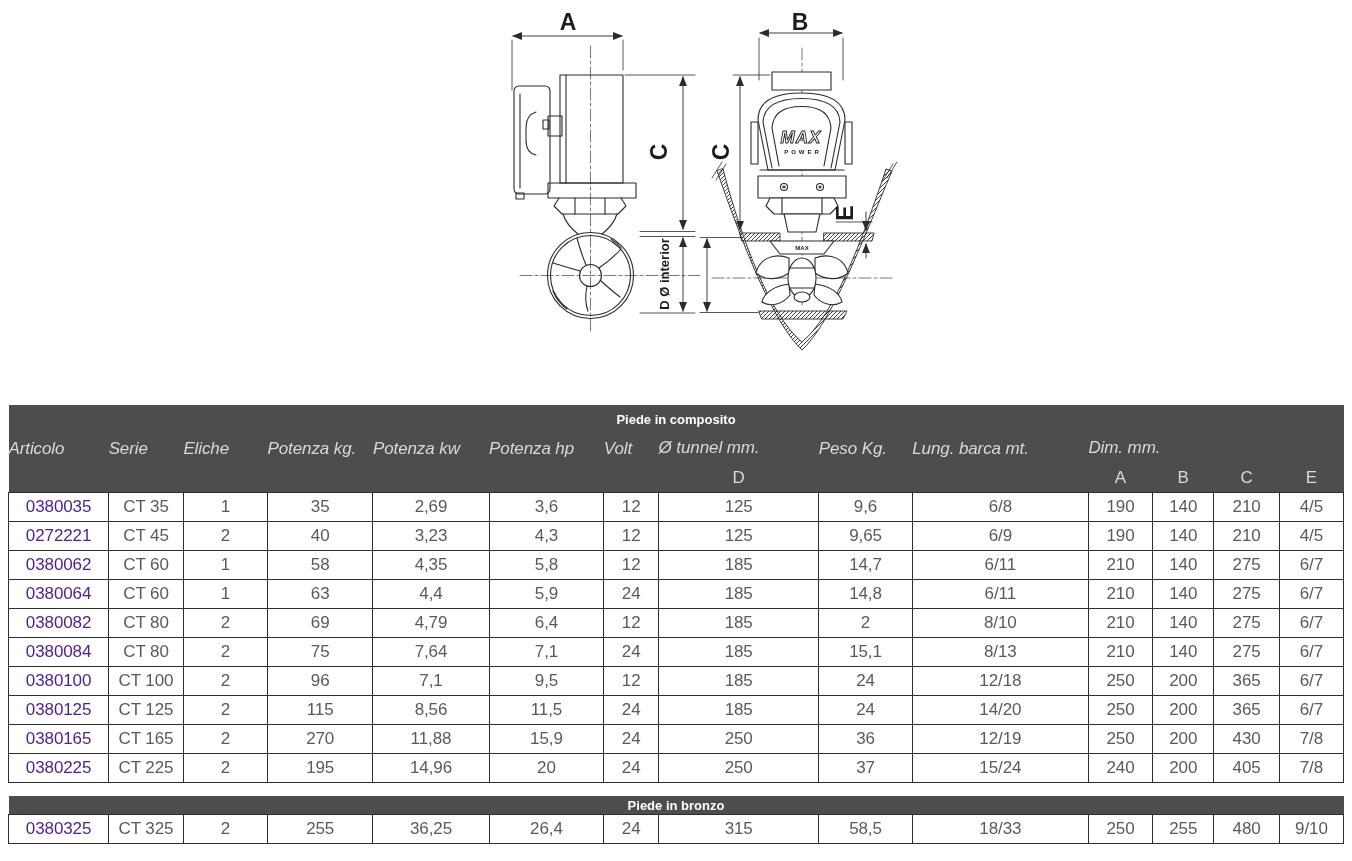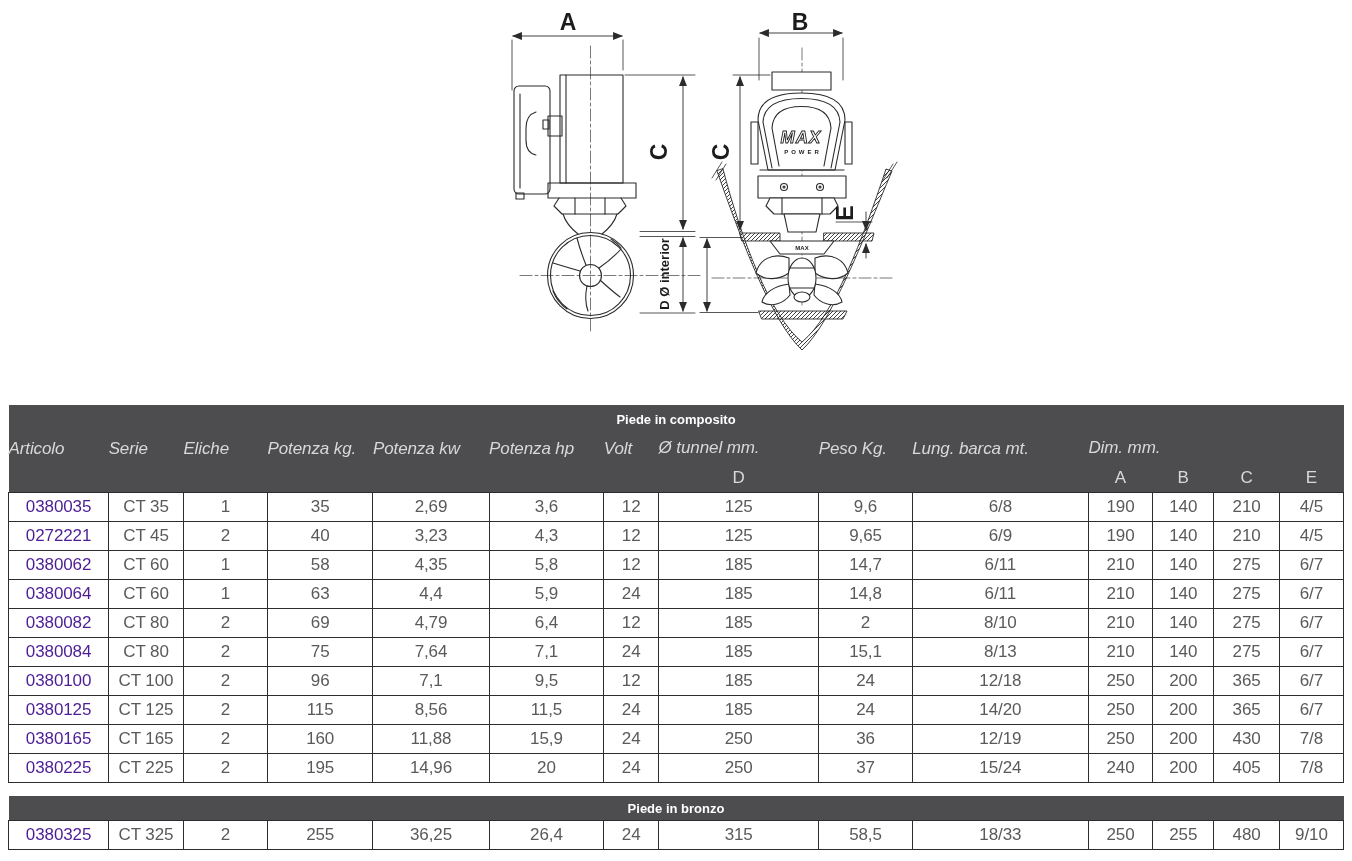--- a/index.html
+++ b/index.html
@@ -26,21 +26,21 @@
   table.spec{border-collapse:collapse;table-layout:fixed;width:1336px;margin-left:8px;}
   table.spec th{background:#4d4d50;border:0;font-weight:400;color:#d9d9d9;font-size:17px;padding:0;}
   table.spec tr.title-row th{height:28px;color:#ffffff;font-weight:700;font-size:13px;text-align:center;}
   table.spec tr.h1 th{height:30px;vertical-align:top;padding-top:6px;text-align:left;letter-spacing:-.1px;font-style:italic;}
   table.spec tr.h1 th.single{vertical-align:middle;padding-top:0;}
   table.spec tr.h2 th{height:29px;vertical-align:middle;text-align:center;}
   table.spec td{border:1px solid #2d2d2e;background:#fff;height:28px;text-align:center;
                 font-size:17px;color:#5a5a5c;padding:0;letter-spacing:-.1px;}
   table.spec td.art{font-weight:400;color:#4c1d95;}
   table.bronzo{margin-top:13px;}
-  table.bronzo tr.title-row th{height:24px;}
+  table.bronzo tr.title-row th{height:18px;}
 </style>
 </head>
 <body>
 
 <div class="page">
 
   <div class="drawing-area">
     <svg width="540" height="400" viewBox="430 0 540 400">
       <defs>
         <marker id="ah" viewBox="0 0 10 8" refX="9" refY="4" markerWidth="11" markerHeight="9" orient="auto-start-reverse">
@@ -327,21 +327,21 @@
           <td>14/20</td>
           <td>250</td>
           <td>200</td>
           <td>365</td>
           <td>6/7</td>
         </tr>
         <tr>
           <td class="art">0380165</td>
           <td>CT 165</td>
           <td>2</td>
-          <td>160</td>
+          <td>270</td>
           <td>11,88</td>
           <td>15,9</td>
           <td>24</td>
           <td>250</td>
           <td>36</td>
           <td>12/19</td>
           <td>250</td>
           <td>200</td>
           <td>430</td>
           <td>7/8</td>

